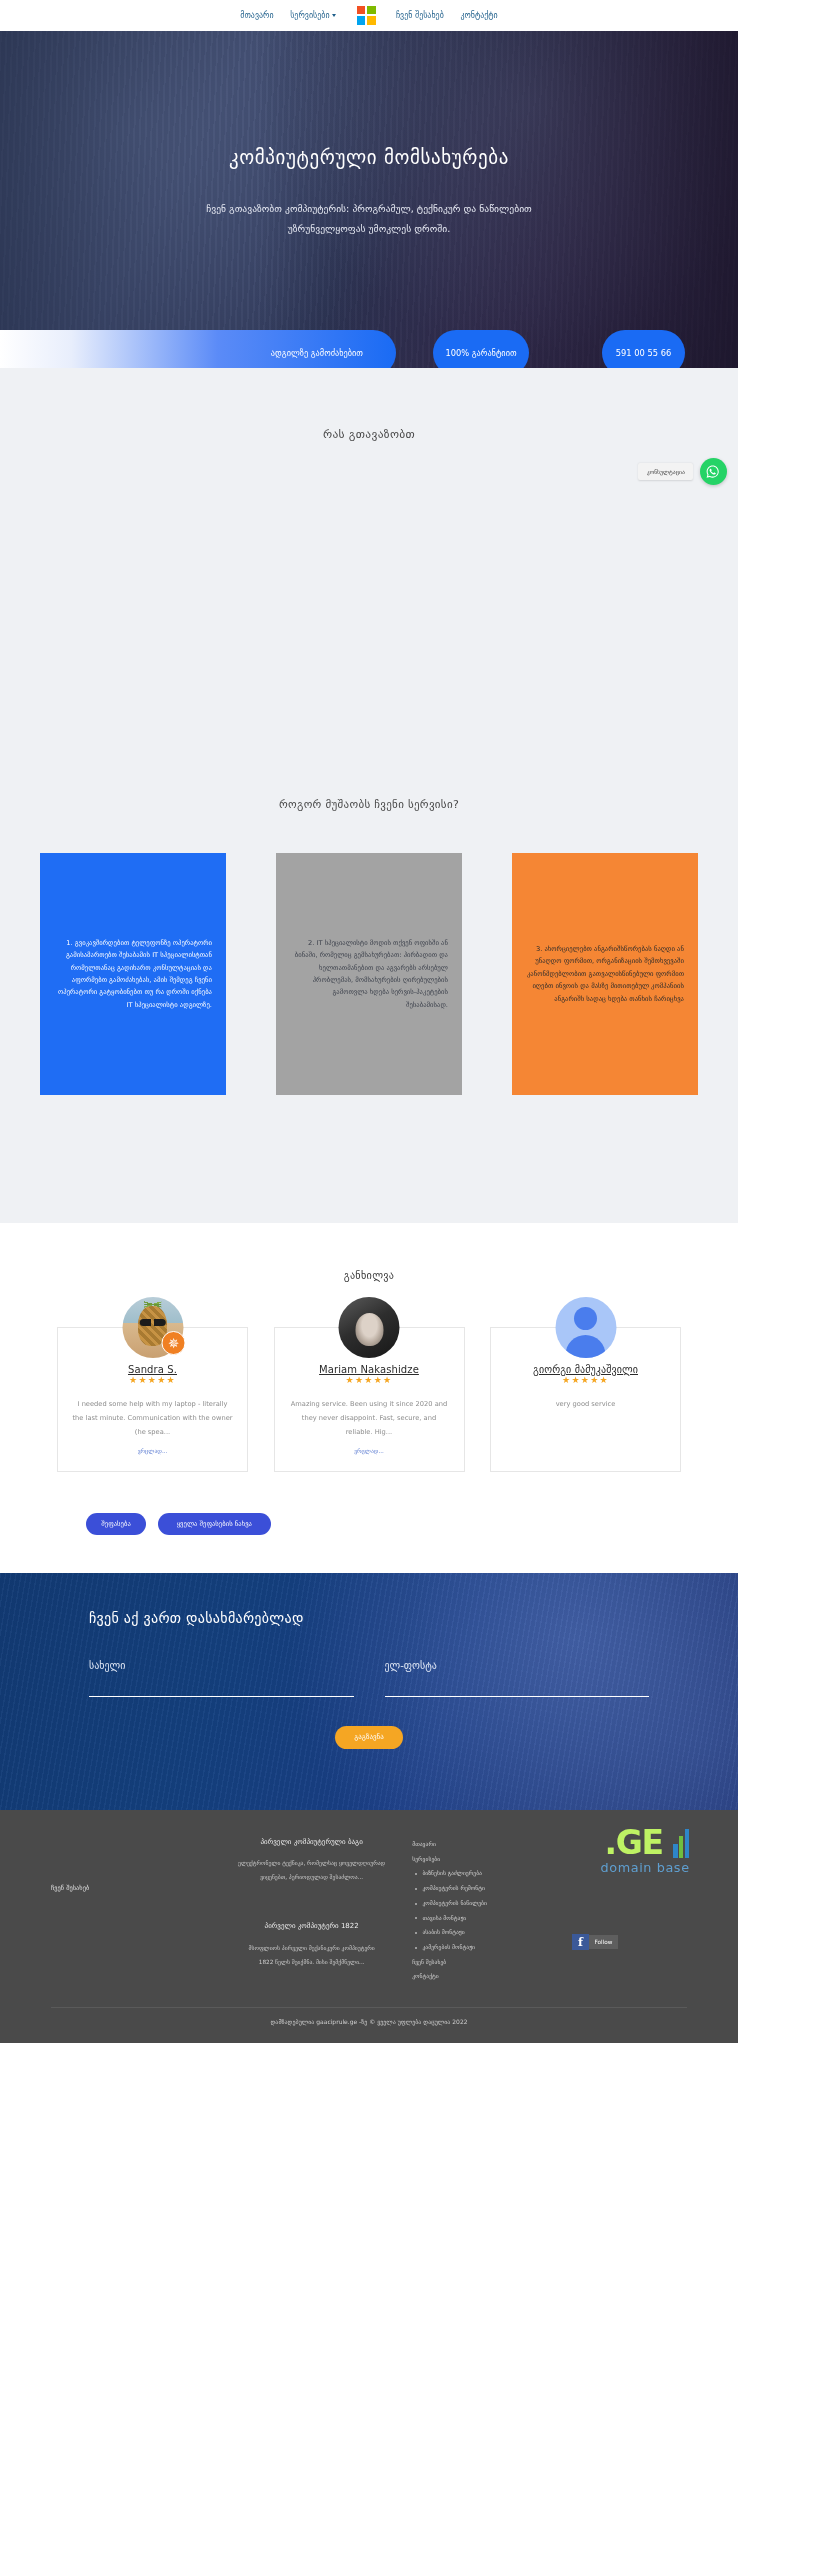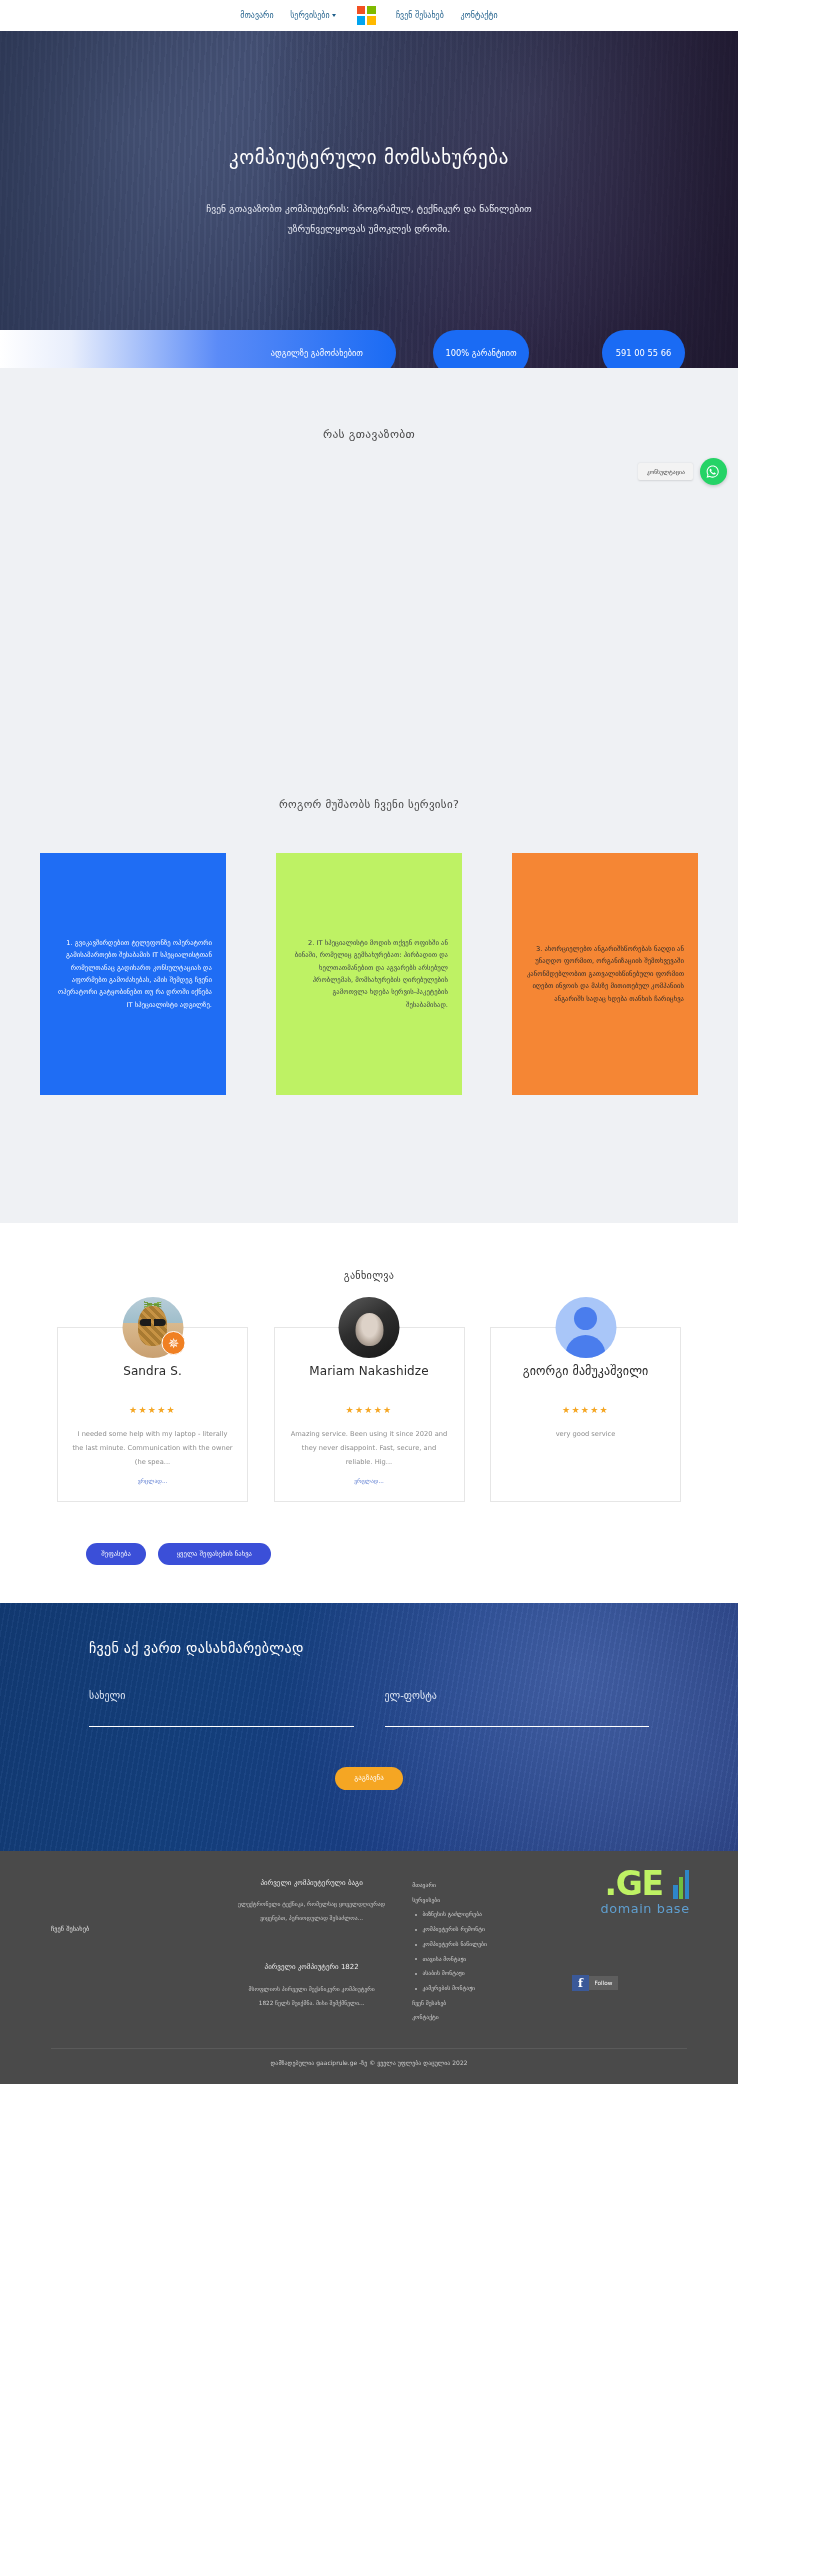--- a/index.html
+++ b/index.html
@@ -72,21 +72,21 @@
   
   .sec-how{background:#eff1f4;padding:0 0 128px;}
   .sec-how .sec-title{padding-bottom:42px;font-size:11px;}
   .cards{display:flex;justify-content:center;gap:50px;}
   .card{
     width:186px;min-height:242px;padding:18px 14px;
     display:flex;align-items:center;justify-content:center;text-align:right;
     font-size:6.7px;line-height:1.85;
   }
   .card.blue{background:#1f6df4;color:#ffffff;}
-  .card.gray{background:#bef264;color:#3a3f4a;}
+  .card.gray{background:#a3a3a3;color:#3a3f4a;}
   .card.orange{background:#f58634;color:#2b2b2b;}
   
   .sec-reviews{background:#ffffff;padding:47px 0 0;}
   .sec-reviews .sec-title{font-size:10.2px;color:#3a3a3a;padding-bottom:46px;}
   .reviews{display:flex;justify-content:center;gap:25.5px;}
   .review{
     width:191px;border:0.6px solid #e6e6e6;background:#fff;
     padding:36px 14px 16.6px;text-align:center;position:relative;
   }
   .avatar-wrap{
@@ -130,21 +130,21 @@
   }
   .av3:after{
     content:"";position:absolute;left:50%;bottom:-2.6px;transform:translateX(-50%);
     width:40px;height:25.5px;border-radius:20.4px 20.4px 0 0;background:#4a7ded;
   }
   .badge-yelp{
     position:absolute;right:-2.6px;bottom:2.6px;width:24px;height:24px;border-radius:50%;
     background:#f08023;border:1.3px solid #fff;display:flex;align-items:center;justify-content:center;
     color:#fff;font-size:13.4px;line-height:1;z-index:5;
   }
-  .rv-name{font-size:12px;color:#2b2b2b;margin-bottom:27px;letter-spacing:0.1px;}
+  .rv-name{font-size:10px;color:#2b2b2b;margin-bottom:0;letter-spacing:0.1px;text-decoration:underline;}
   .rv-stars{color:#f5a623;font-size:9px;letter-spacing:1.3px;margin-bottom:11.5px;}
   .rv-text{font-size:6.7px;color:#8d8d8d;line-height:2.1;}
   .rv-more{font-size:5.7px;color:#5b7bd1;margin-top:9px;display:inline-block;cursor:pointer;}
   .rv-actions{display:flex;gap:11.5px;padding:41px 0 38px 86px;}
   .btn-round{
     background:#3b4fd8;color:#fff;border:none;border-radius:14px;height:22px;
     padding:0 15.3px;font-size:6.7px;cursor:pointer;font-family:inherit;
   }
   .btn-round.wide{padding:0 19px;}
   
@@ -165,21 +165,21 @@
   .field{flex:1;}
   .field label{display:block;color:#dfe7f5;font-size:10px;margin-bottom:7.7px;}
   .field input,.field textarea{
     width:100%;background:transparent;border:none;border-bottom:1px solid #ffffff;
     color:#fff;font-size:7.7px;padding:3.8px 1.3px;outline:none;font-family:inherit;
   }
   .field textarea{resize:none;height:22px;overflow:hidden;}
   .submit-row{display:flex;justify-content:center;margin-top:19px;}
   .btn-submit{
     background:#f5a623;color:#fff;border:none;border-radius:12.8px;height:23px;
-    padding:0 19px;font-size:7px;cursor:pointer;font-family:inherit;margin-top:11px;
+    padding:0 19px;font-size:7px;cursor:pointer;font-family:inherit;
   }
   
   .footer{background:#4a4a4a;color:#d9d9d9;padding:28px 51px 18px;position:relative;}
   .fgrid{display:flex;}
   .fcol{padding-right:16.6px;}
   .fcol.c1{width:211px;}
   .fcol.c2{width:211px;text-align:center;}
   .fcol.c3{width:191px;}
   .fcol.c4{width:134px;position:relative;}
   .fcol-title{font-size:7px;color:#f0f0f0;text-align:center;margin-bottom:11.5px;}

